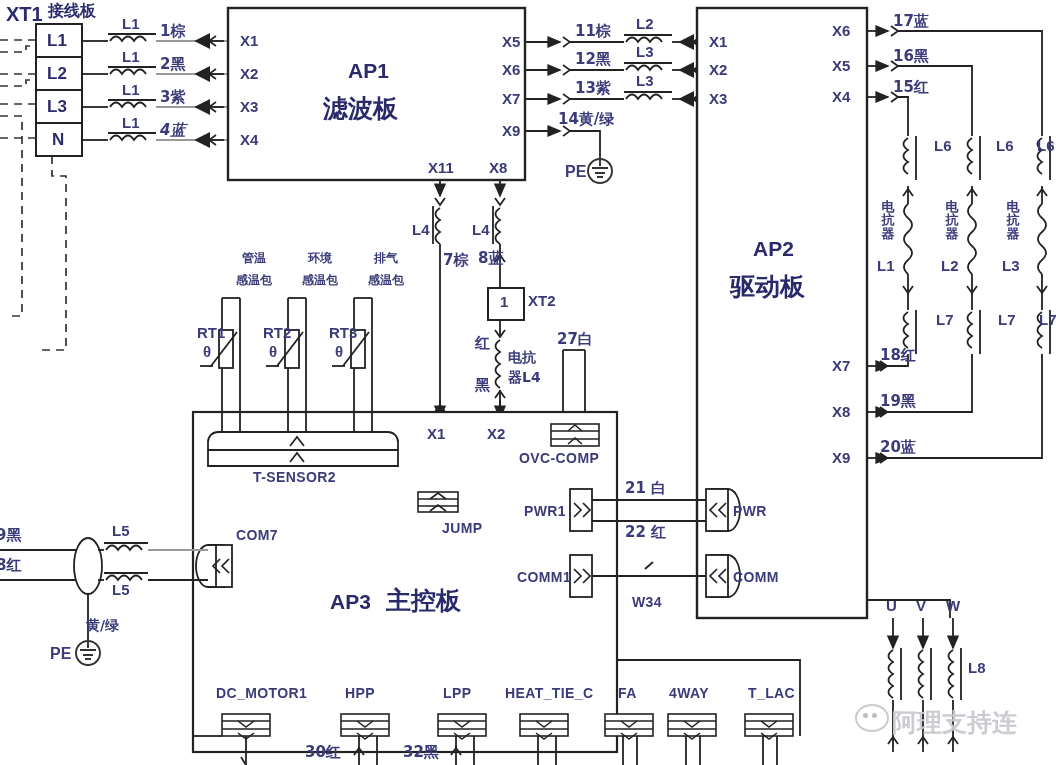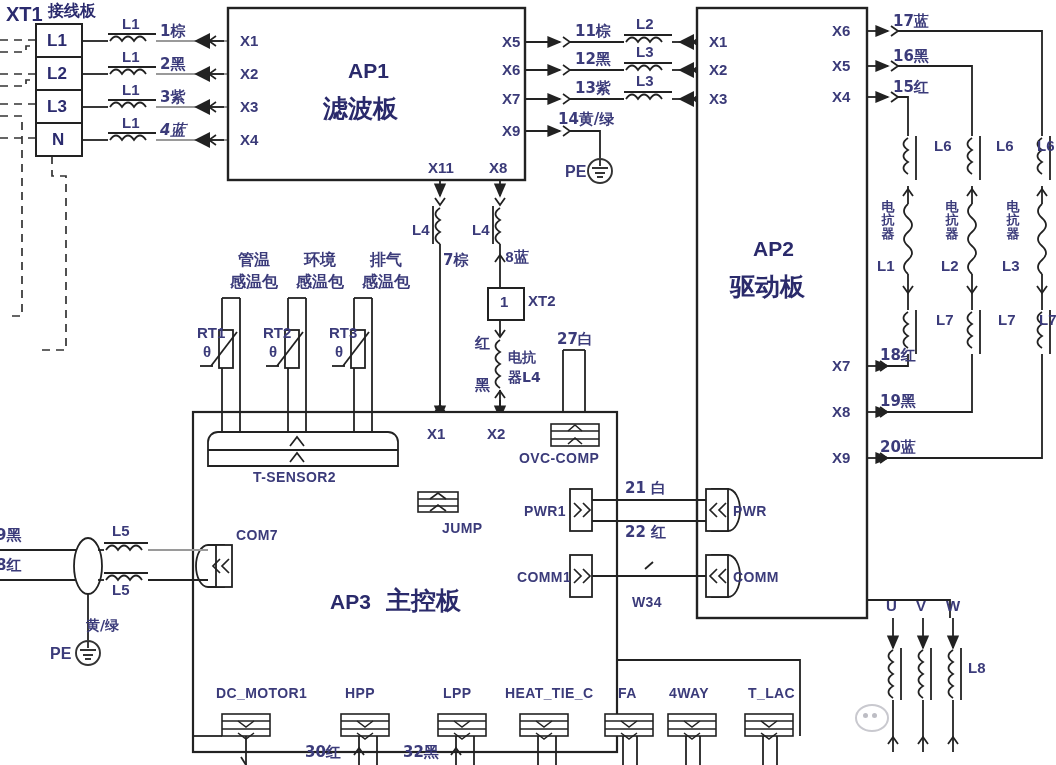--- a/index.html
+++ b/index.html
@@ -12,21 +12,21 @@
   .t-term{font-size:17px;font-weight:bold;color:#2b2b6e;}
   .t-port{font-size:15px;font-weight:bold;color:#3a3a78;}
   .t-wire{font-size:15px;font-weight:bold;color:#3b3b7a;}
   .t-coil{font-size:15px;font-weight:bold;color:#3b3b7a;}
   .t-big{font-size:21px;font-weight:bold;color:#2a2a6b;}
   .t-bigcn{font-size:25px;font-weight:bold;color:#2a2a6b;}
   .t-conn{font-size:14px;font-weight:bold;color:#3b3b7a;letter-spacing:0.4px;}
   .t-sm{font-size:14px;font-weight:bold;color:#3b3b7a;}
   .t-hdr{font-size:20px;font-weight:bold;color:#2b2b6e;}
   .t-hdrcn{font-size:16px;font-weight:bold;color:#2b2b6e;}
-  .t-sens{font-size:16px;font-weight:bold;color:#3b3b7a;text-align:center;}
+  .t-sens{font-size:12px;font-weight:bold;color:#3b3b7a;text-align:center;}
   .t-rt{font-size:15px;font-weight:bold;color:#3b3b7a;}
   .t-pe{font-size:16px;font-weight:bold;color:#3b3b7a;}
   .t-vert{font-size:13px;font-weight:bold;color:#3b3b7a;text-align:center;line-height:1.02;}
   .wm{position:absolute;color:#c9c9cf;font-size:25px;font-weight:bold;
       font-family:"DejaVu Sans",sans-serif;opacity:.95;}
   .wmdot{position:absolute;width:30px;height:24px;border-radius:50%;
       background:#fff;border:2px solid #c9c9cf;}
   .wmdot::before{content:"";position:absolute;left:6px;top:7px;width:5px;height:5px;
       border-radius:50%;background:#bdbdc4;}
   .wmdot::after{content:"";position:absolute;left:15px;top:7px;width:5px;height:5px;
@@ -547,21 +547,21 @@
   <div class="lbl t-rt" style="left:263px;top:325px;">RT2</div>
   <div class="lbl t-rt" style="left:269px;top:344px;">θ</div>
   <div class="lbl t-rt" style="left:329px;top:325px;">RT3</div>
   <div class="lbl t-rt" style="left:335px;top:344px;">θ</div>
 
   <div class="lbl t-conn" style="left:253px;top:470px;">T-SENSOR2</div>
 
   <div class="lbl t-coil" style="left:412px;top:222px;">L4</div>
   <div class="lbl t-coil" style="left:472px;top:222px;">L4</div>
   <div class="lbl t-wire cn" style="left:443px;top:253px;">7棕</div>
-  <div class="lbl t-wire cn" style="left:505px;top:251px;font-family:Liberation Mono, monospace;">8蓝</div>
+  <div class="lbl t-wire cn" style="left:478px;top:251px;">8蓝</div>
   <div class="lbl t-port" style="left:500px;top:294px;">1</div>
   <div class="lbl t-port" style="left:528px;top:293px;">XT2</div>
   <div class="lbl t-wire cn" style="left:475px;top:336px;">红</div>
   <div class="lbl t-wire cn" style="left:475px;top:378px;">黑</div>
   <div class="lbl t-sm cn" style="left:508px;top:350px;">电抗</div>
   <div class="lbl t-sm cn" style="left:508px;top:370px;">器L4</div>
   <div class="lbl t-port" style="left:427px;top:426px;">X1</div>
   <div class="lbl t-port" style="left:487px;top:426px;">X2</div>
 
   <div class="lbl t-wire cn" style="left:557px;top:332px;">27白</div>
@@ -593,14 +593,15 @@
   <div class="lbl t-conn" style="left:443px;top:686px;">LPP</div>
   <div class="lbl t-conn" style="left:505px;top:686px;">HEAT_TIE_C</div>
   <div class="lbl t-conn" style="left:618px;top:686px;">FA</div>
   <div class="lbl t-conn" style="left:669px;top:686px;">4WAY</div>
   <div class="lbl t-conn" style="left:748px;top:686px;">T_LAC</div>
 
   <div class="lbl t-wire cn" style="left:305px;top:745px;">30红</div>
   <div class="lbl t-wire cn" style="left:403px;top:745px;">32黑</div>
 
   <div class="wmdot" style="left:855px;top:704px;"></div>
+  <div class="wm cn" style="left:892px;top:706px;">阿理支持连</div>
 
 </div>
 
 </body></html>

